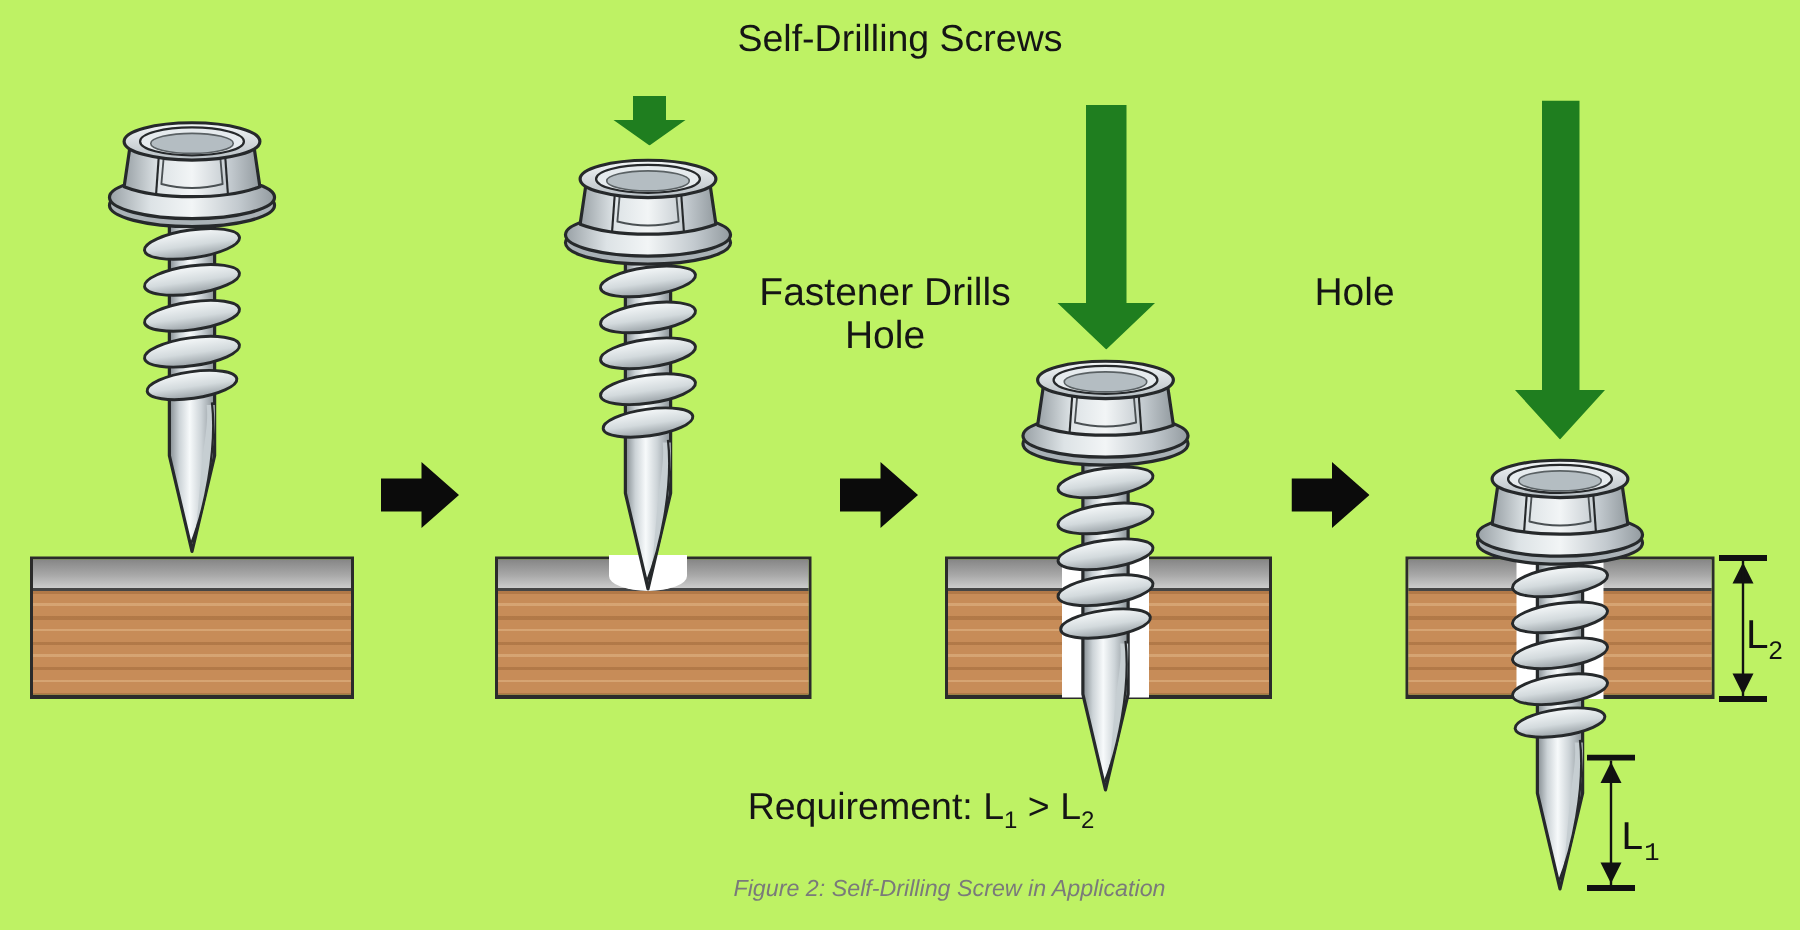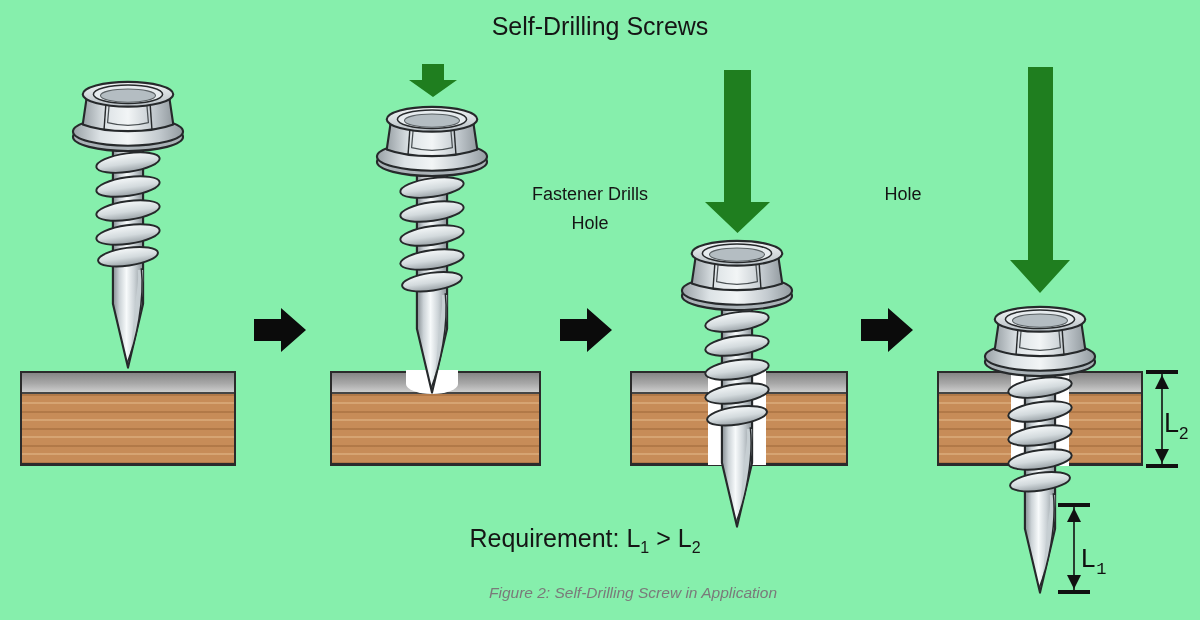--- a/index.html
+++ b/index.html
@@ -1,41 +1,41 @@
 <!DOCTYPE html>
 <html><head>
 <meta charset="utf-8">
 <style>
   html,body{margin:0;padding:0;background:#fff;}
-  .canvas{position:relative;width:1200px;height:620px;background:#86efac;
+  .canvas{position:relative;width:1200px;height:620px;background:#bef264;
           font-family:"Liberation Sans",sans-serif;overflow:hidden;}
   .defs-svg{position:absolute;width:0;height:0;}
   .title{position:absolute;top:12px;left:0;width:1200px;text-align:center;
          font-size:25px;font-weight:400;color:#151515;margin:0;}
   .slabel{position:absolute;top:180px;width:200px;text-align:center;
-          font-size:18px;line-height:29px;color:#151515;}
+          font-size:26px;line-height:29px;color:#151515;}
   .material{position:absolute;top:371px;height:95px;border:2px solid #2b2b2b;
             border-bottom-width:3px;box-sizing:border-box;z-index:1;
             display:flex;flex-direction:column;}
   .metal{height:19px;background:linear-gradient(180deg,#868686 0%,#a8a8a8 55%,#cccccc 100%);
          border-bottom:2px solid #454545;}
   .wood{flex:1;background-color:#c78c58;
         background-image:repeating-linear-gradient(180deg,
           rgba(128,77,34,0.30) 0px, rgba(128,77,34,0.30) 2px,
           rgba(0,0,0,0) 2px, rgba(0,0,0,0) 8px,
           rgba(238,203,158,0.38) 8px, rgba(238,203,158,0.38) 10px,
           rgba(0,0,0,0) 10px, rgba(0,0,0,0) 17px);}
   .gap{position:absolute;background:#ffffff;z-index:2;}
   .screw{position:absolute;z-index:3;}
   .garrow{position:absolute;z-index:3;}
   .barrow{position:absolute;z-index:2;}
   .dim{position:absolute;z-index:4;}
   .dimlabel{position:absolute;z-index:5;font-size:27px;color:#111;}
   .dimlabel sub{font-size:17px;vertical-align:-7px;}
-  .requirement{position:absolute;left:435px;top:524px;width:300px;text-align:center;
+  .requirement{position:absolute;left:464px;top:524px;width:300px;text-align:center;
                font-size:25px;color:#151515;z-index:5;}
   .requirement sub{font-size:16px;vertical-align:-6px;}
   .caption{position:absolute;left:377px;top:584px;width:400px;text-align:right;
            font-style:italic;font-size:15.5px;color:#7a7a7a;z-index:5;}
 </style>
 </head>
 <body>
 
 <div class="canvas">
 

